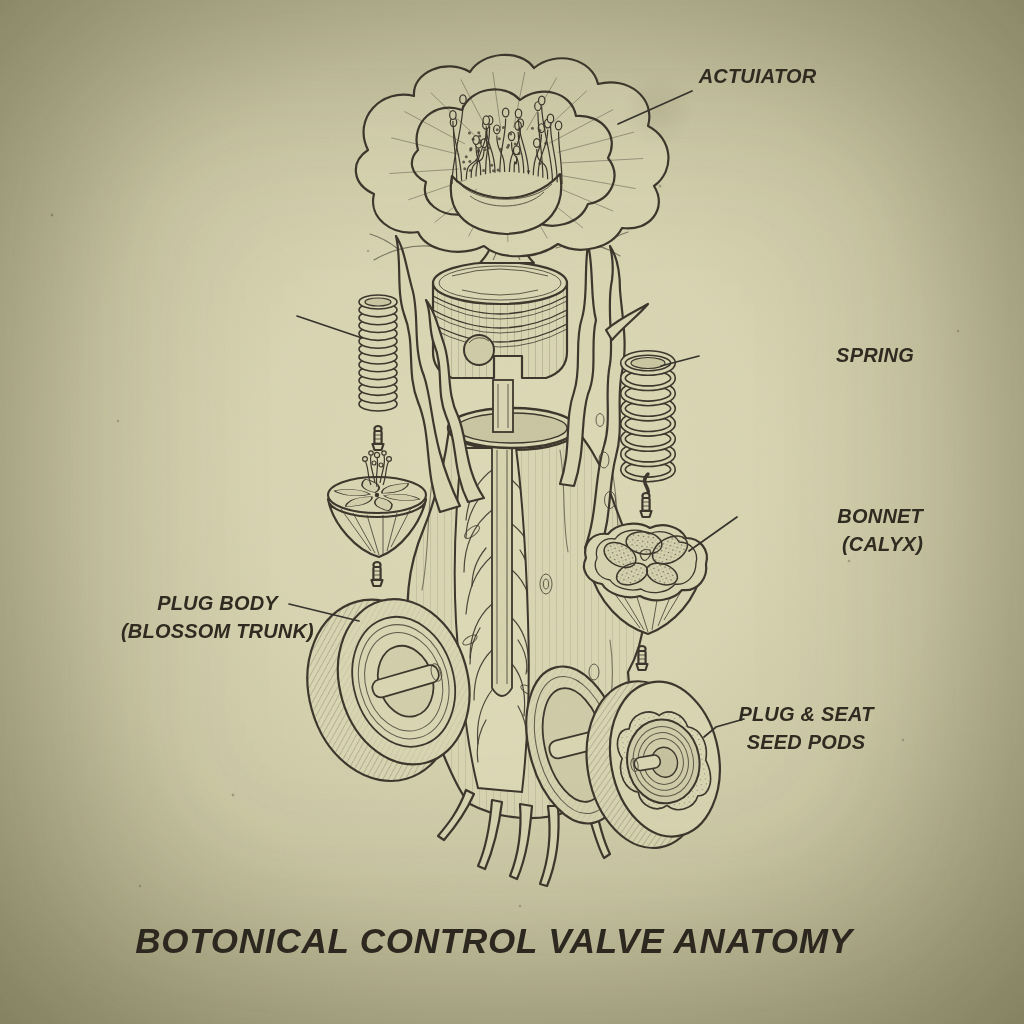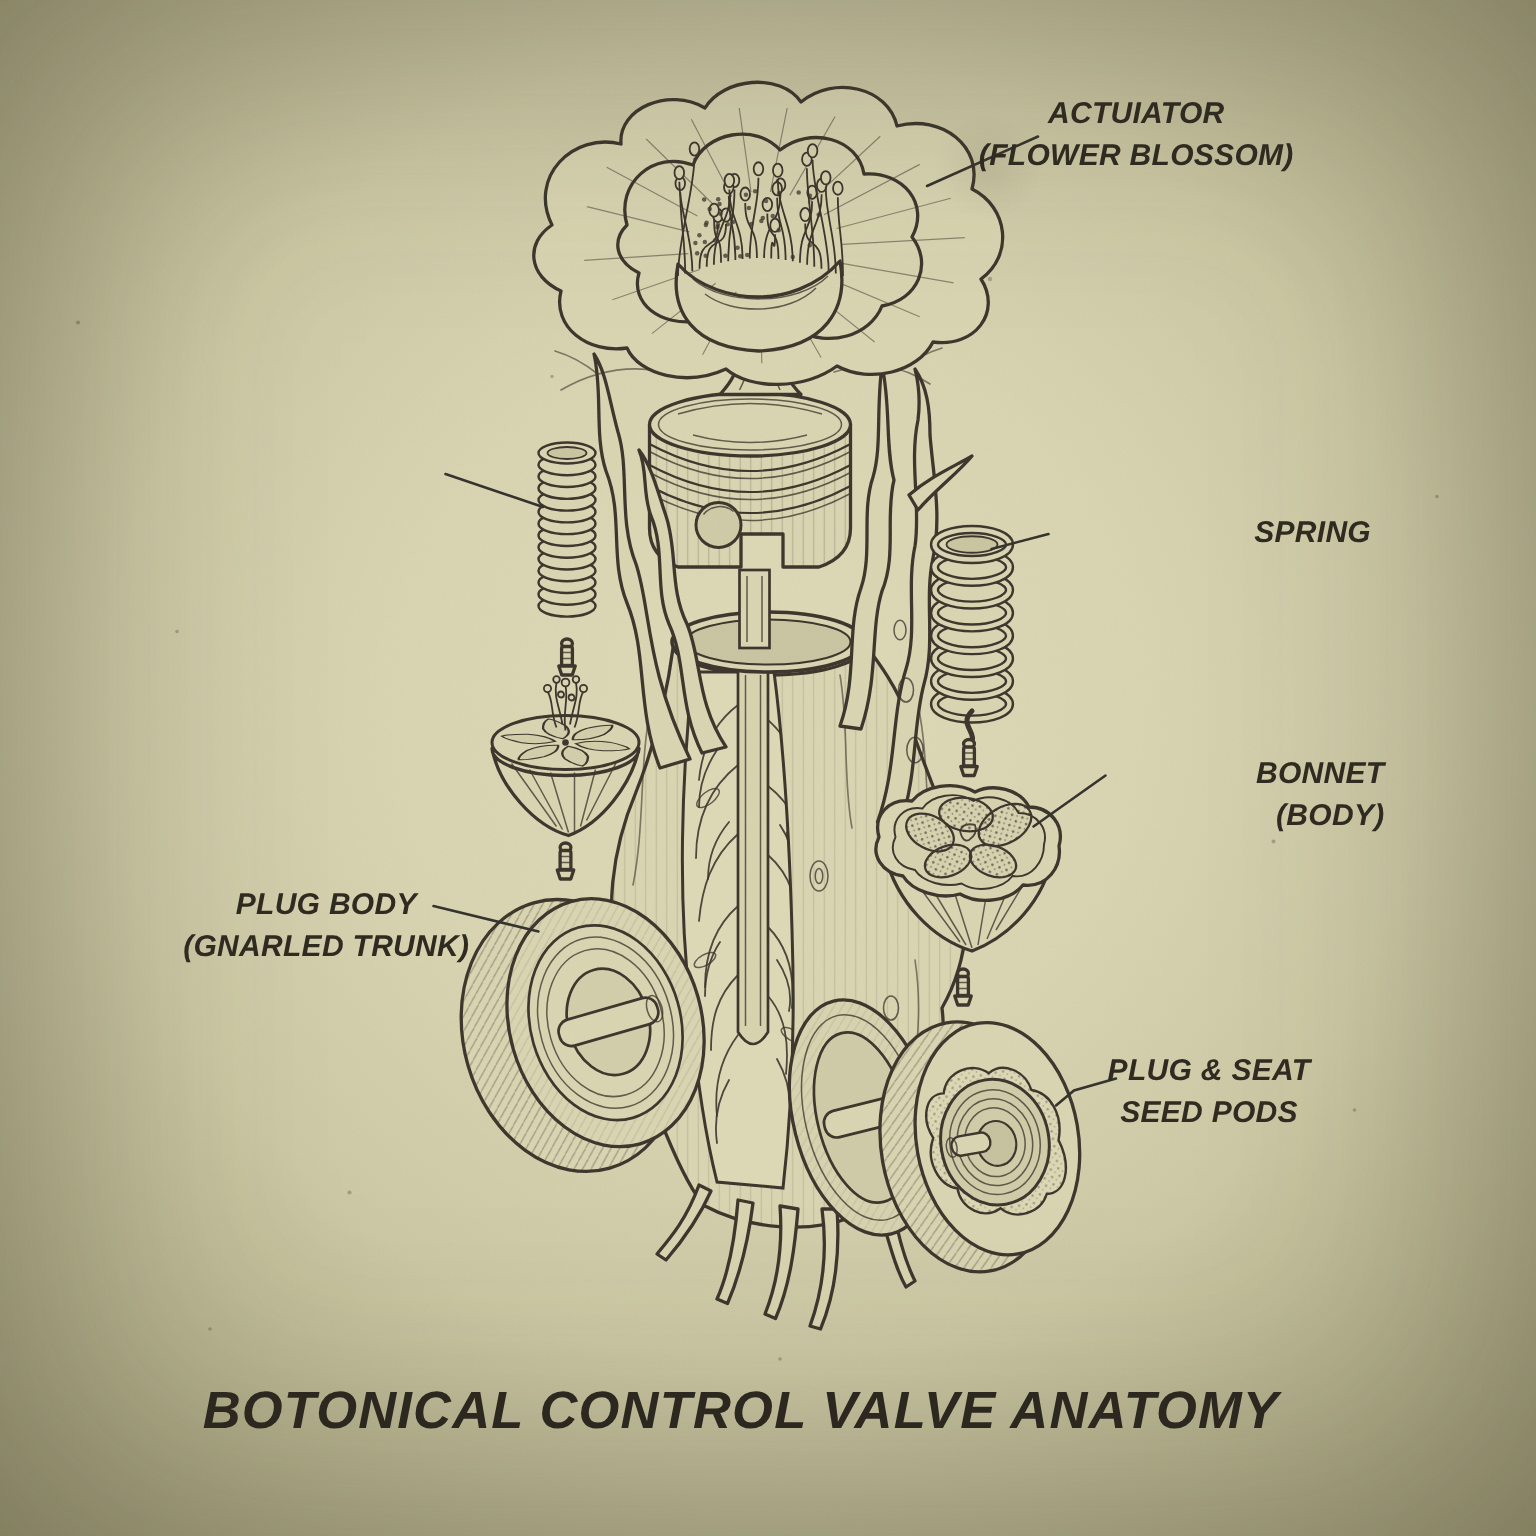--- a/index.html
+++ b/index.html
@@ -404,31 +404,30 @@
     <circle cx="849" cy="561" r="1.3" class="speck"></circle>
         <circle cx="958" cy="331" r="1.2" class="speck"></circle>
     <circle cx="903" cy="740" r="1.2" class="speck"></circle>
         <circle cx="140" cy="886" r="1.2" class="speck"></circle>
   </g>
   <rect width="1024" height="1024" filter="url(#grain)" opacity="0.05"></rect>
 </svg>
 
 <div class="label center" style="left:640px;top:62px;width:235px;">
   <div>ACTUIATOR</div>
-  <div>(FLOWER BLOSSOM)</div>
 </div>
 <div class="label left" style="left:704px;top:341px;width:210px;">
   <div>SPRING</div>
 </div>
 <div class="label left" style="left:743px;top:502px;width:180px;">
   <div>BONNET</div>
-  <div>(BODY)</div>
+  <div>(CALYX)</div>
 </div>
 <div class="label center" style="left:95px;top:589px;width:245px;">
   <div>PLUG BODY</div>
-  <div>(GNARLED TRUNK)</div>
+  <div>(BLOSSOM TRUNK)</div>
 </div>
 <div class="label center" style="left:700px;top:700px;width:212px;">
   <div>PLUG &amp; SEAT</div>
   <div>SEED PODS</div>
 </div>
 <div class="title">BOTONICAL CONTROL VALVE ANATOMY</div>
 </div>
 
 </body></html>

